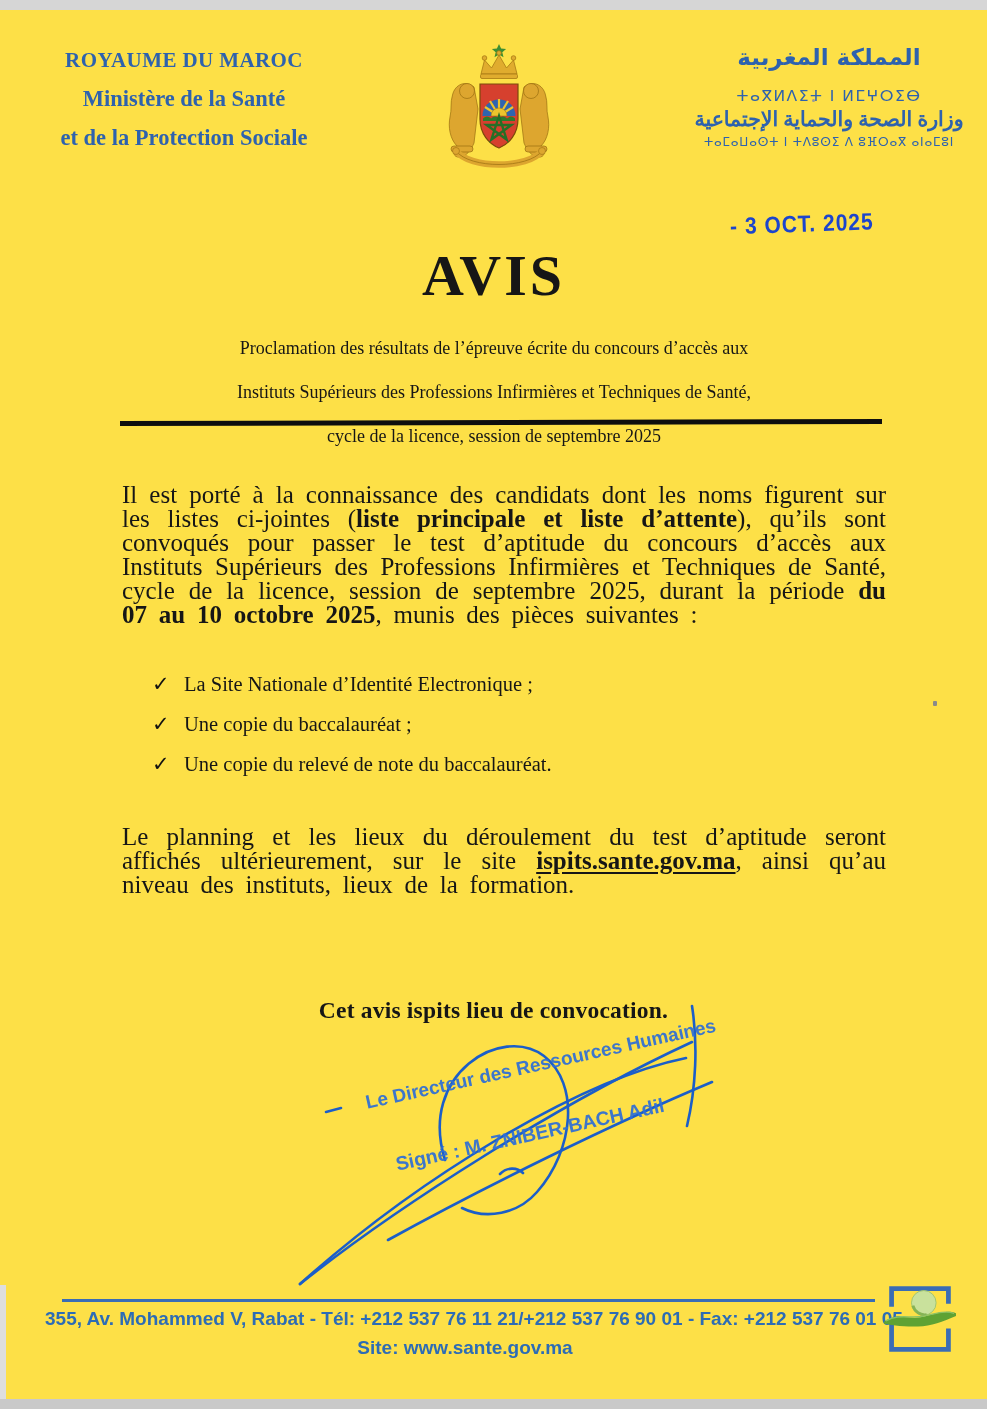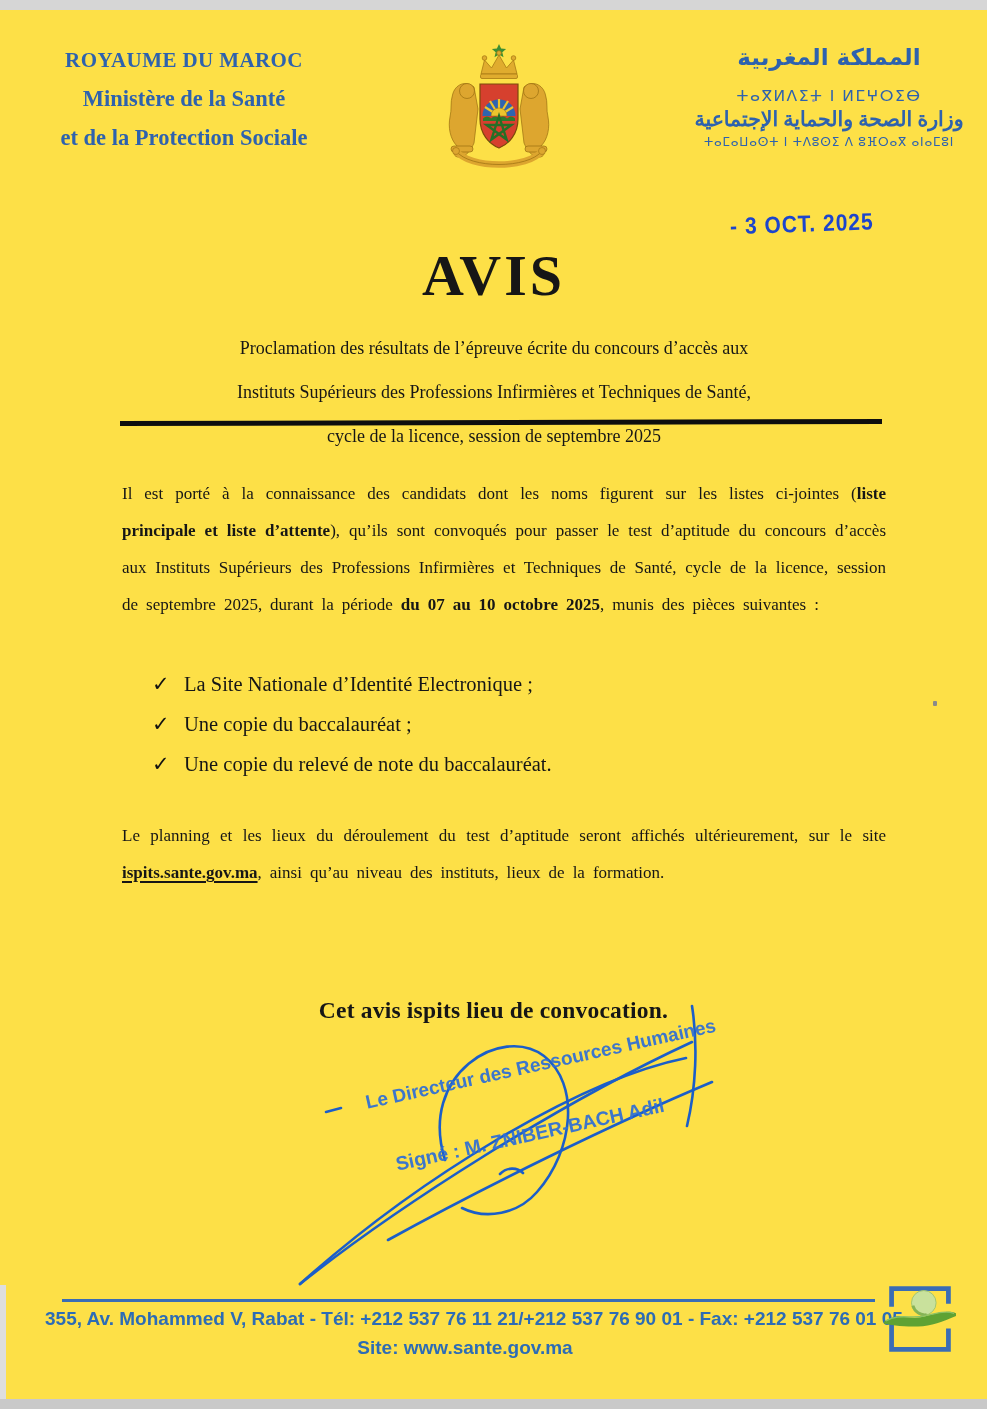--- a/index.html
+++ b/index.html
@@ -32,21 +32,21 @@
 
   
   .title{position:absolute;left:0;top:242px;width:987px;text-align:center;
          font-size:58px;font-weight:bold;letter-spacing:3px;}
   .subtitle{position:absolute;left:106px;top:326px;width:776px;text-align:center;
             font-size:18px;font-weight:normal;line-height:44px;}
   .rule{position:absolute;left:120px;top:420px;width:762px;height:5px;background:#0e0e0e;
         transform:rotate(-.15deg);}
 
   
-  .para{position:absolute;left:122px;width:764px;font-size:17px;line-height:37px;
+  .para{position:absolute;left:122px;width:764px;font-size:25px;line-height:24px;
         text-align:justify;word-spacing:.22em;}
   .p1{top:458px;}
   .p2{top:800px;}
   .b{font-weight:bold;}
   .site-link{font-weight:bold;text-decoration:underline;text-decoration-thickness:2px;text-underline-offset:3px;}
 
   .checklist{position:absolute;left:152px;top:668px;width:700px;margin:0;padding:0;list-style:none;}
   .checklist li{font-size:20.5px;line-height:33px;margin-bottom:7px;}
   .chk{display:inline-block;width:32px;font-size:21px;color:#111;}
   .closing{position:absolute;left:0;top:997px;width:987px;text-align:center;

